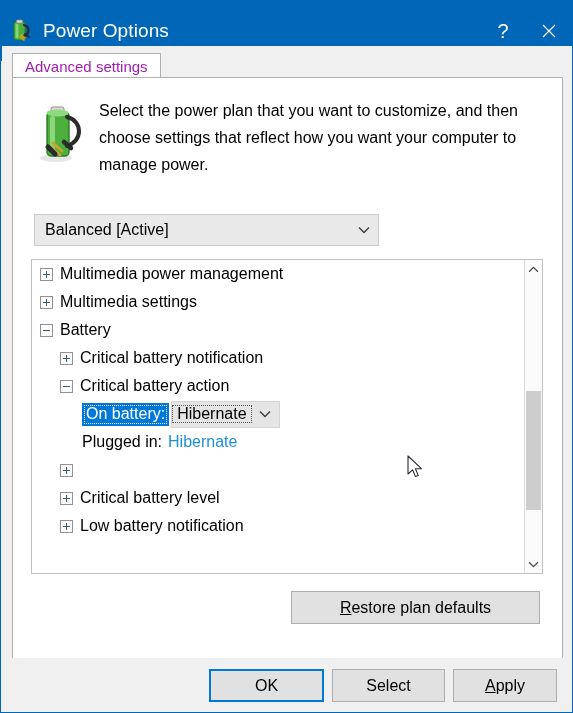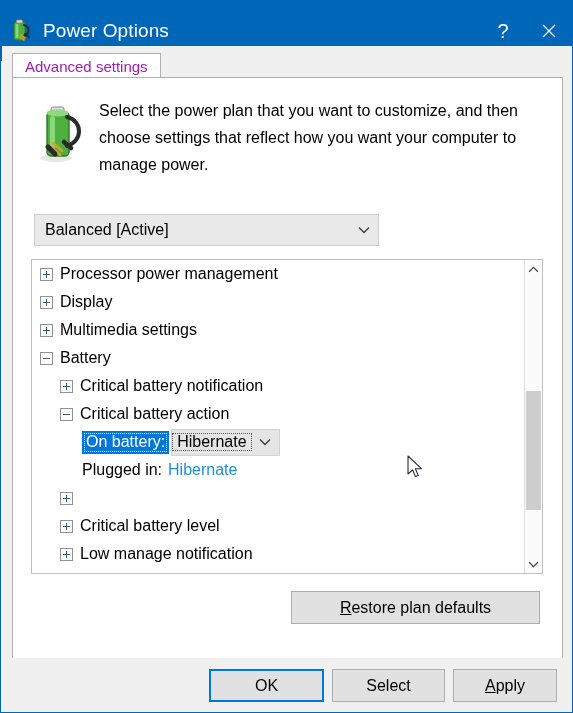--- a/index.html
+++ b/index.html
@@ -420,27 +420,23 @@
           <path d="M1 1.5 L6 6.5 L11 1.5" fill="none" stroke="#3a3a3a" stroke-width="1.3"></path>
         </svg>
       </span>
     </div>
 
     <div class="treebox">
       <div class="tree-scrollarea">
 
         <div class="tree-row indent1">
           <span class="tw plus"></span>
-          <span class="tree-label">Processor power management</span>
-        </div>
-
-        <div class="tree-row indent1">
-          <span class="tw plus"></span>
-          <span class="tree-label">Display</span>
-        </div>
+          <span class="tree-label">Multimedia power management</span>
+        </div>
+
 
         <div class="tree-row indent1">
           <span class="tw plus"></span>
           <span class="tree-label">Multimedia settings</span>
         </div>
 
         <div class="tree-row indent1">
           <span class="tw"></span>
           <span class="tree-label">Battery</span>
         </div>
@@ -476,21 +472,21 @@
           <span class="tw plus"></span>
         </div>
 
         <div class="tree-row indent2">
           <span class="tw plus"></span>
           <span class="tree-label">Critical battery level</span>
         </div>
 
         <div class="tree-row indent2">
           <span class="tw plus"></span>
-          <span class="tree-label">Low manage notification</span>
+          <span class="tree-label">Low battery notification</span>
         </div>
 
         <div class="tree-row indent2">
           
           
         </div>
 
       </div>
 
       <div class="vscroll">

